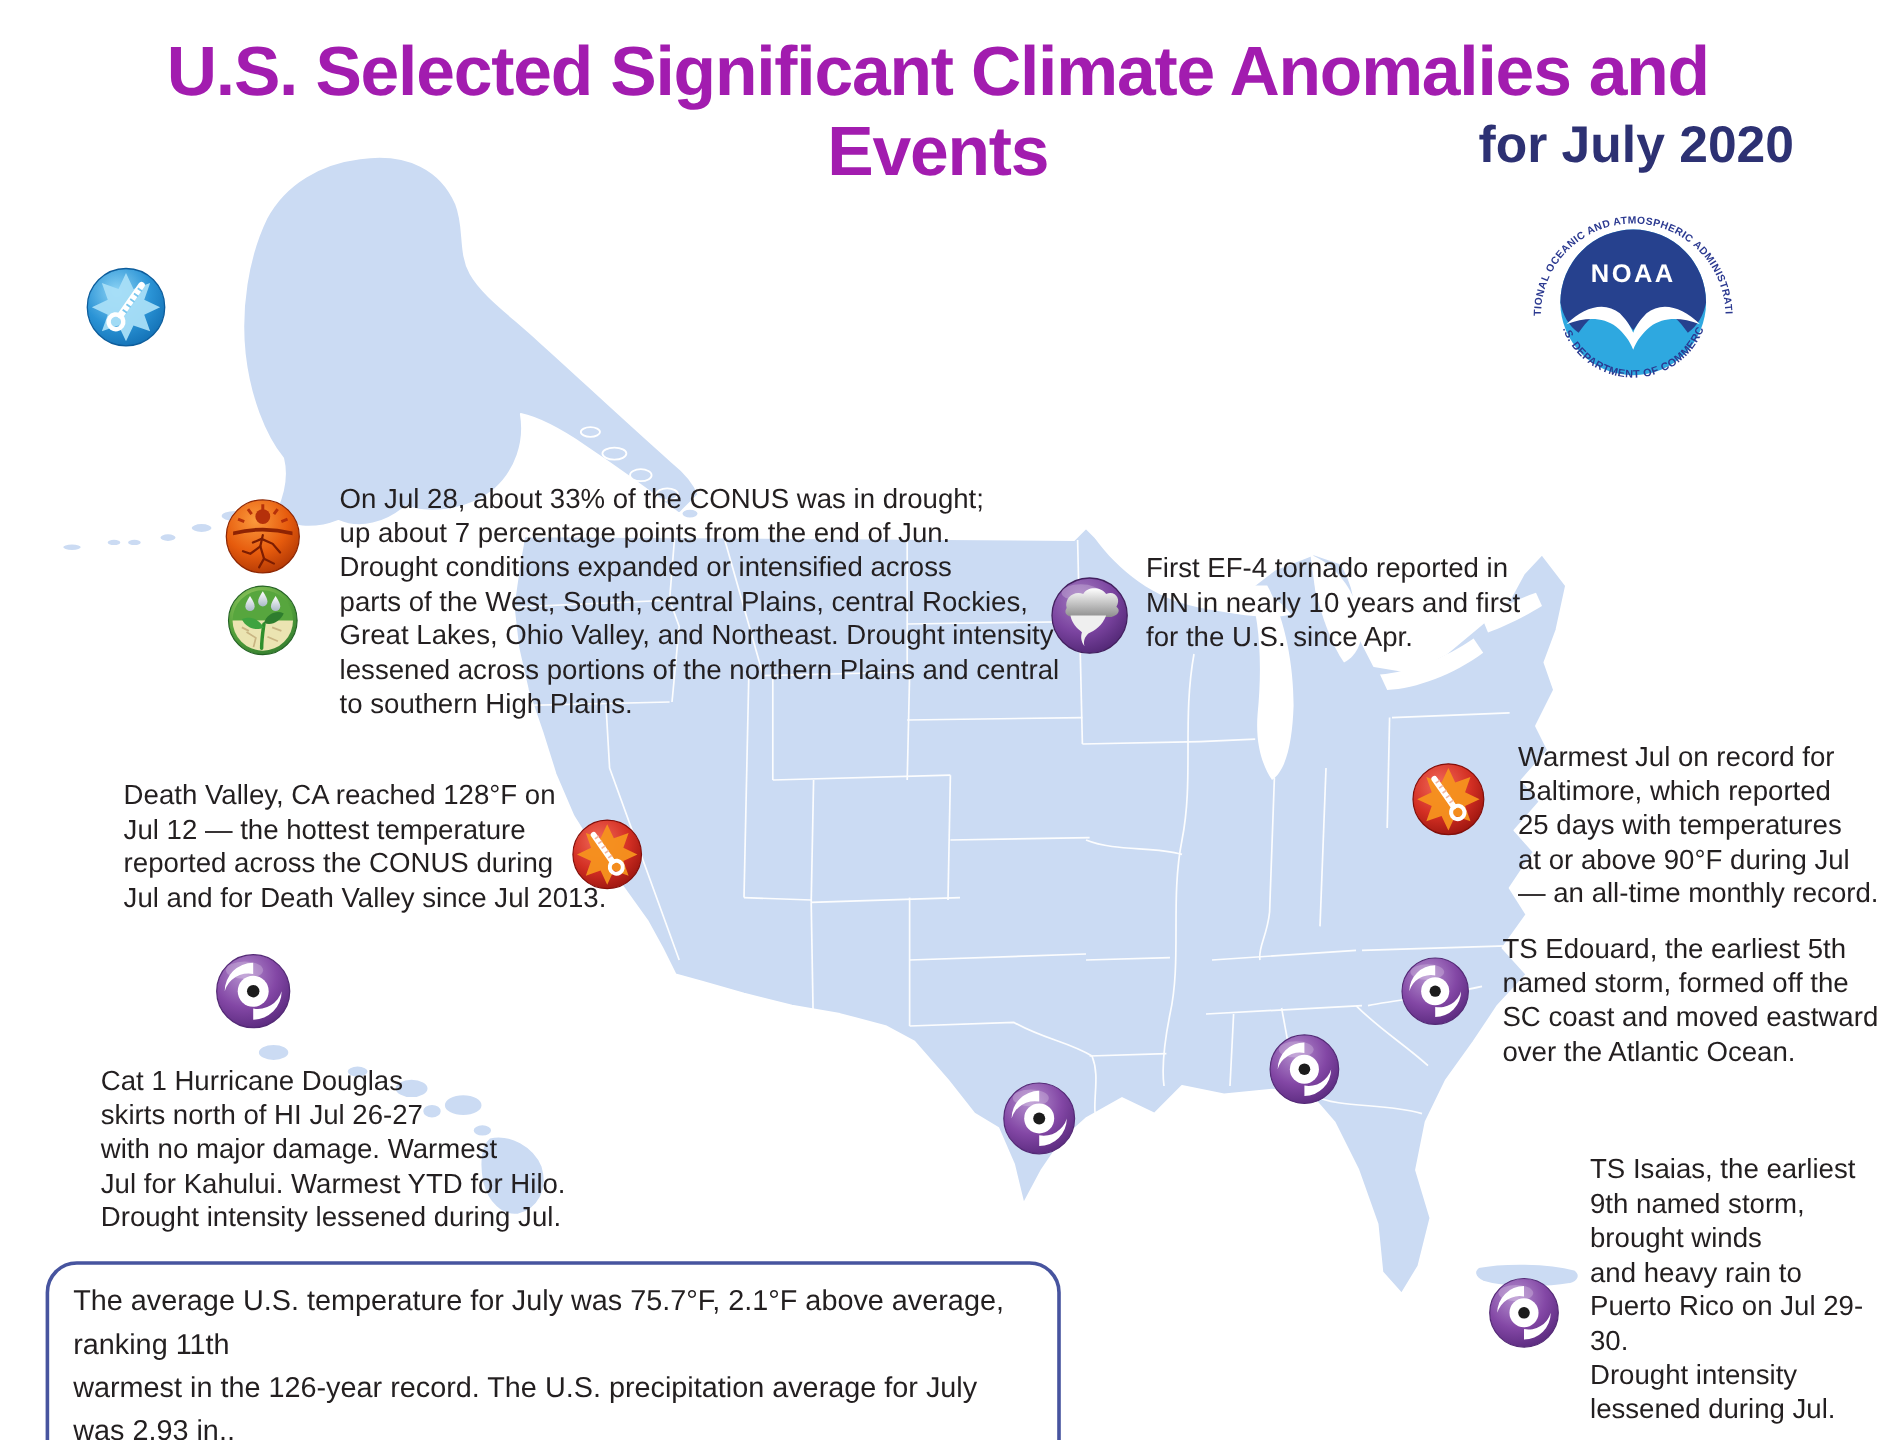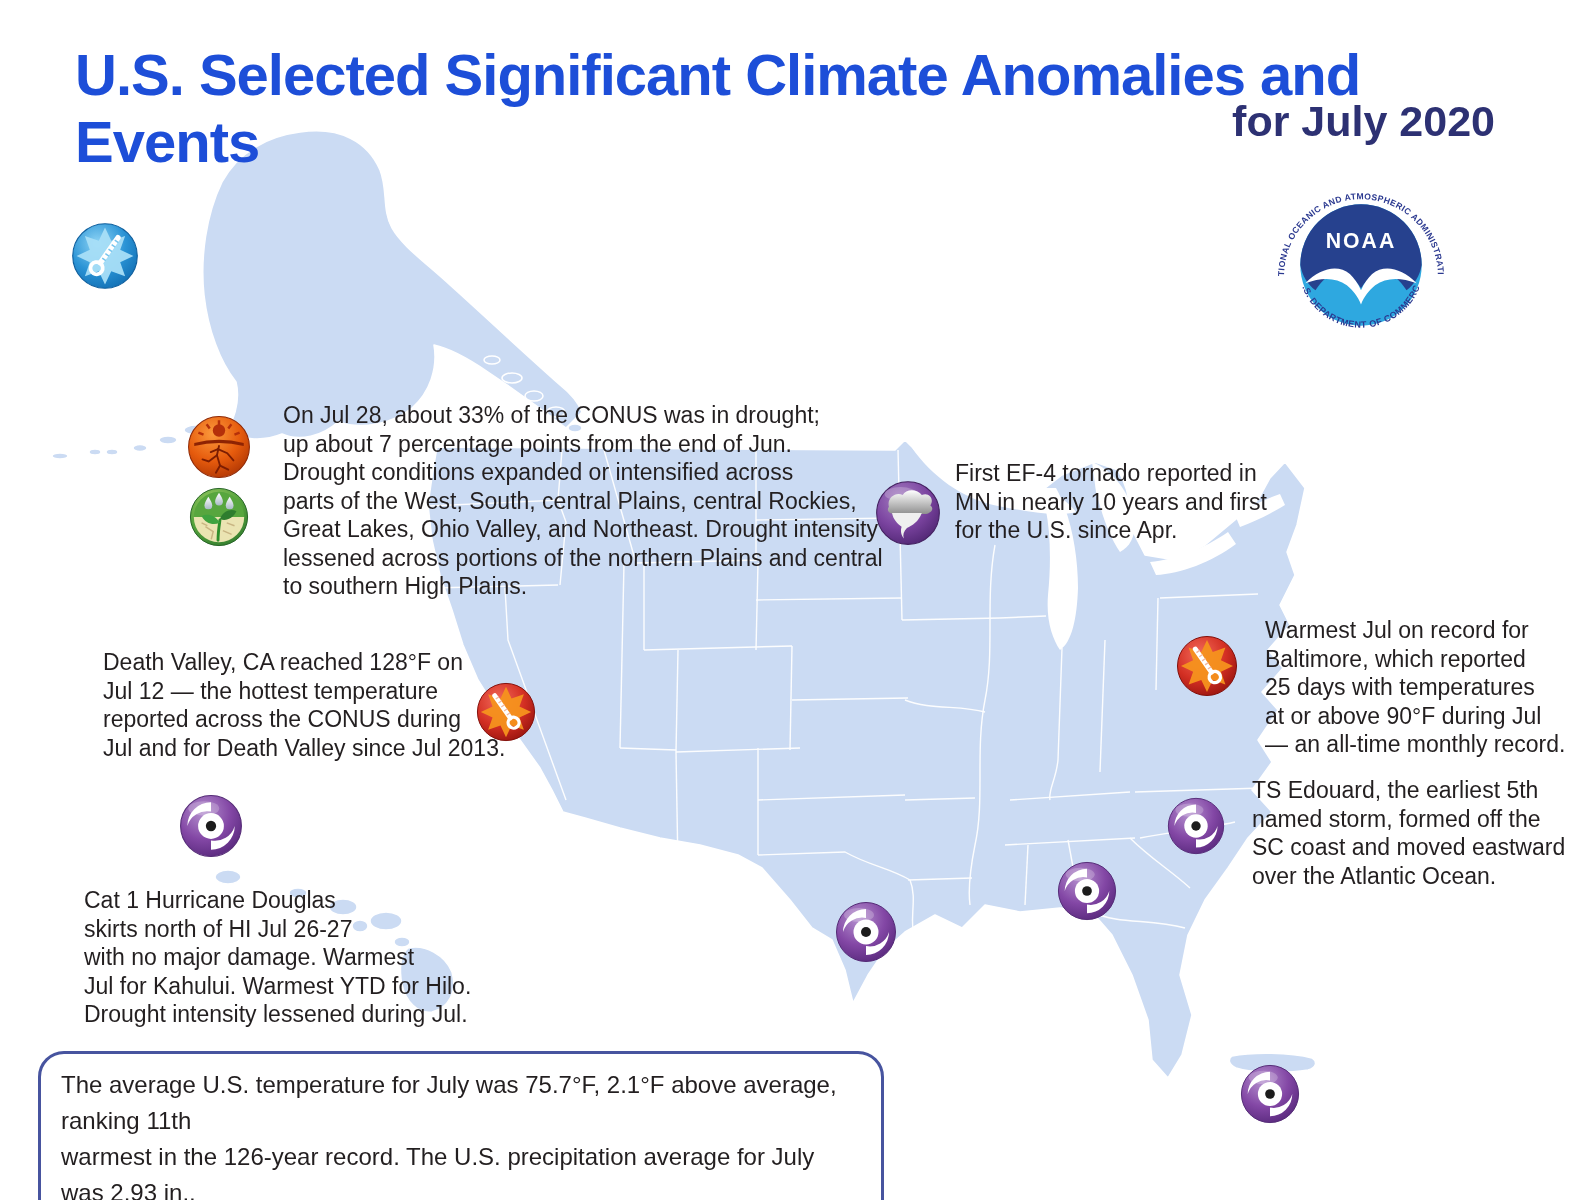--- a/index.html
+++ b/index.html
@@ -1,28 +1,28 @@
 <!DOCTYPE html>
 <html><head>
 <meta charset="utf-8">
 <style>
   html,body{margin:0;padding:0;background:#fff;}
   .page{position:relative;width:1575px;height:1200px;background:#ffffff;overflow:hidden;
         font-family:"Liberation Sans",sans-serif;}
   .map{position:absolute;left:0;top:0;}
-  .title{position:absolute;left:60px;right:72px;top:26px;margin:15px;
-         font-size:58px;font-weight:bold;color:#1d4ed8;letter-spacing:-1px;}
+  .title{position:absolute;left:60px;right:72px;top:26px;margin:0;text-align:center;
+         font-size:58px;font-weight:bold;color:#a21caf;letter-spacing:-1px;}
   .subtitle{position:absolute;right:80px;top:97px;font-size:43px;font-weight:bold;color:#2d3173;margin-left:12px;}
   .ann{position:absolute;color:#231f20;font-size:23px;line-height:28.5px;white-space:pre-line;}
   .icon{position:absolute;}
   .summary{position:absolute;left:38px;top:1051px;width:800px;border:3px solid #47549f;
            border-radius:26px;padding:13px 20px;font-size:24px;line-height:36px;color:#231f20;
            white-space:pre-line;background:#fff;}
   .footer{position:absolute;left:0;right:0;top:1170px;text-align:center;font-size:16.5px;color:#111;}
-  .logo{position:absolute;left:1275px;top:179px;width:172px;height:172px;}
+  .logo{position:absolute;left:1275px;top:166px;width:172px;height:172px;}
 </style>
 </head>
 <body>
 
 <div class="page">
 
 <svg width="0" height="0" style="position:absolute" aria-hidden="true">
 <defs>
   <radialGradient id="g-purple" cx="38%" cy="28%" r="80%">
     <stop offset="0%" stop-color="#b591cf"></stop>
@@ -343,19 +343,26 @@
   <svg viewBox="0 0 64 64" width="62" height="62">
         <use href="#sym-hurricane"></use>
       </svg>
 </div>
 
 <div class="icon" style="left:1239px;top:1063px;width:62px;height:62px">
   <svg viewBox="0 0 64 64" width="62" height="62">
         <use href="#sym-hurricane"></use>
       </svg>
 </div>
+<div class="ann" style="left:1325px;top:960px">TS Isaias, the earliest
+9th named storm,
+brought winds
+and heavy rain to
+Puerto Rico on Jul 29-30.
+Drought intensity
+lessened during Jul.</div>
 
 <div class="summary">The average U.S. temperature for July was 75.7°F, 2.1°F above average, ranking 11th
 warmest in the 126-year record. The U.S. precipitation average for July was 2.93 in.,
 0.15 in. above average, ranking in the wettest one-third of the historical record.</div>
 
 
 </div>
 
 </body></html>

